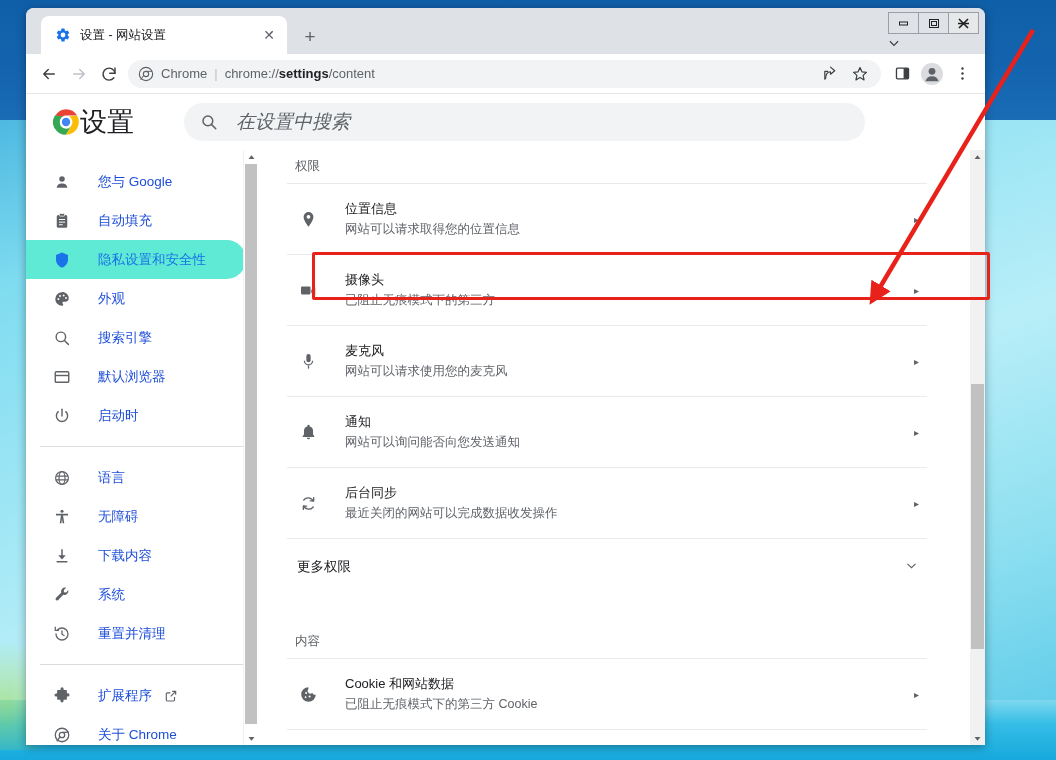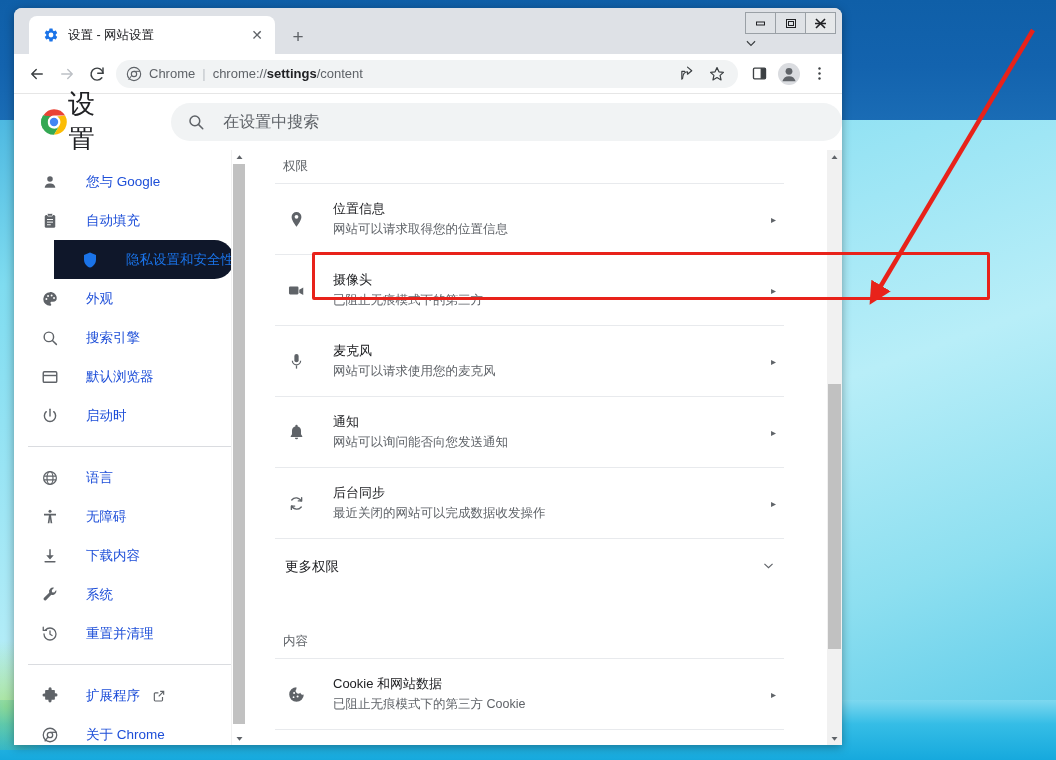--- a/index.html
+++ b/index.html
@@ -21,22 +21,22 @@
     position: absolute; left: 0; top: 700px; width: 1056px; height: 60px;
     background: linear-gradient(180deg, #7ed8ef 0%, #35bde6 40%, #16a9dd 100%);
   }
   .desktop-greenish {
     position: absolute; left: 0; top: 640px; width: 60px; height: 110px;
     background: radial-gradient(ellipse at 10% 60%, rgba(160,220,80,.55), rgba(160,220,80,0) 70%);
   }
 
   
   .window {
-    position: absolute; left: 14px; top: 8px;
-    width: 828px; height: 737px;
+    position: absolute; left: 26px; top: 8px;
+    width: 959px; height: 737px;
     background: #dee1e6;
     border-radius: 8px 8px 0 0;
     box-shadow: 0 2px 10px rgba(0,0,0,.35);
     overflow: hidden;
   }
 
   
   .tabstrip {
     position: relative; height: 46px; background: #dee1e6;
   }
@@ -116,38 +116,38 @@
     flex: 0 0 56px;
   }
   .sh-logo { width: 28px; height: 28px; margin-left: 26px; flex: 0 0 28px; }
   .sh-title { font-size: 27px; color: #202124; }
   .search-box {
     margin-left: 50px; width: 681px; height: 38px;
     background: #f1f3f4; border-radius: 20px;
     display: flex; align-items: center; padding: 0 16px;
   }
   .search-icon { width:18px;height:18px;flex:0 0 18px; color:#5f6368; margin-right: 18px;}
-  .search-ph { font-size: 16px; color: #5f6368; }
+  .search-ph { font-size: 19px; color: #5f6368; font-style: italic; }
 
   .body-area { flex: 1; display: flex; min-height: 0; position: relative; }
 
   
   .sidebar {
     width: 233px; flex: 0 0 233px; background: #fff;
     padding-top: 12px; position: relative; overflow: hidden;
     border-right: 1px solid transparent;
   }
   .nav-item {
     height: 39px; display: flex; align-items: center;
     padding-left: 26px; border-radius: 0 20px 20px 0;
     margin-right: 12px; color: #1d4ed8;
   }
   .nav-item .ni-icon { width: 20px; height: 20px; flex: 0 0 20px; color: #5f6368; display:flex;align-items:center;justify-content:center;}
   .nav-item .ni-label { font-size: 13.5px; margin-left: 26px; white-space: nowrap; }
-  .nav-item.active { background: #0f172a; color: #1a73e8; margin-left: 40px; }
+  .nav-item.active { background: #5eead4; color: #1a73e8; }
   .nav-item.active .ni-icon { color: #1a73e8; }
   .nav-item.active .ni-label { color: #1a73e8; }
   .nav-ext-icon { width: 14px; height: 14px; margin-left: 12px; color: #5f6368; }
   .nav-sep { height: 1px; background: #dadce0; margin: 11px 0 11px 14px; }
 
   .sb-scroll {
     position: absolute; right: 0; top: 0; width: 15px; height: 100%;
     background: #fff; border-left: 1px solid #f1f1f1;
     display: flex; flex-direction: column; align-items: center;
   }

